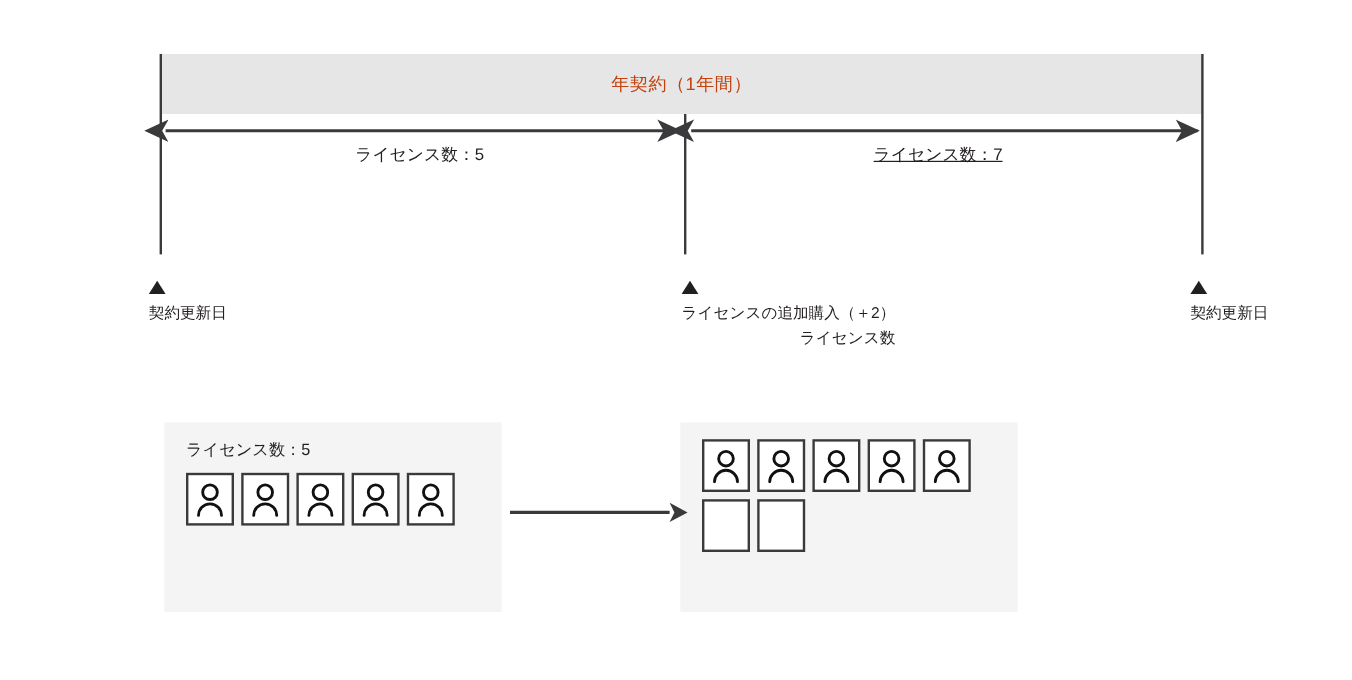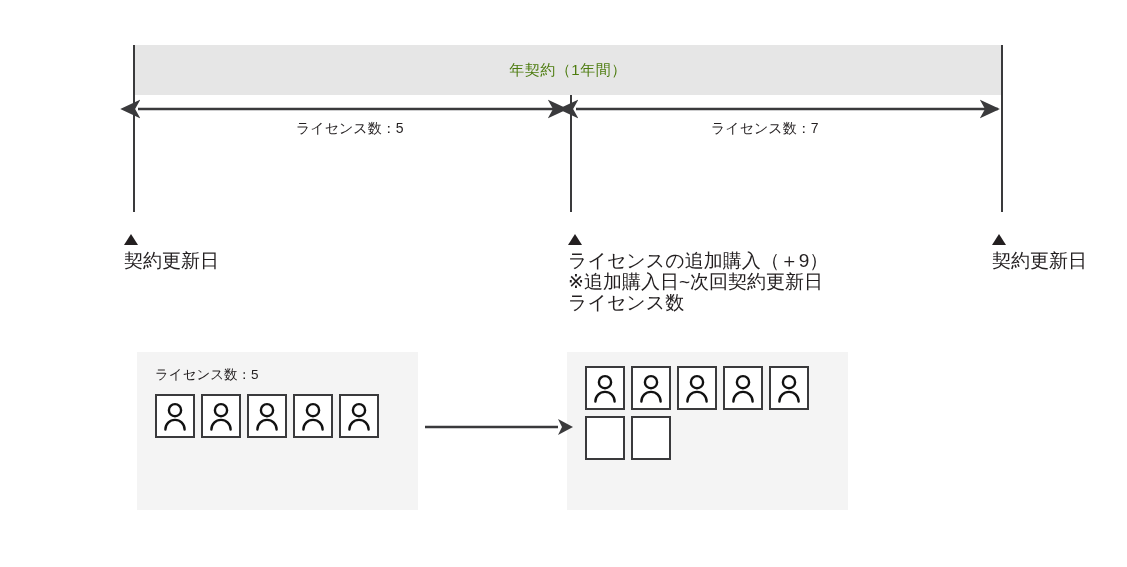--- a/index.html
+++ b/index.html
@@ -27,21 +27,21 @@
     top: 45px;
     width: 868px;
     height: 50px;
     background: #e6e6e6;
     display: flex;
     align-items: center;
     justify-content: center;
   }
   .contract-banner-label {
     font-size: 15px;
-    color: #4d7c0f;
+    color: #c2410c;
     letter-spacing: .5px;
     white-space: nowrap;
   }
 
   .tl-vline {
     position: absolute;
     width: 2px;
     background: #3a3a3c;
     top: 45px;
     height: 167px;
@@ -57,29 +57,30 @@
     overflow: visible;
   }
 
   .span-label {
     position: absolute;
     font-size: 14px;
     white-space: nowrap;
     color: #231f20;
   }
   .span-label.left  { left: 296px; top: 120px; }
-  .span-label.right { left: 711px; top: 120px; }
+  .span-label.right { left: 728px; top: 120px; text-decoration: underline; }
 
   
   .marker {
     position: absolute;
-    font-size: 19px;
+    font-size: 13px;
     line-height: 21px;
     color: #231f20;
     white-space: nowrap;
+    text-align: right;
   }
   .marker .tri {
     display: block;
     width: 0;
     height: 0;
     border-left: 7px solid transparent;
     border-right: 7px solid transparent;
     border-bottom: 11px solid #231f20;
     margin-bottom: 5px;
   }
@@ -161,22 +162,21 @@
   <div class="span-label left">ライセンス数：5</div>
   <div class="span-label right">ライセンス数：7</div>
 
   <div class="marker m-left">
     <span class="tri"></span>
     <div>契約更新日</div>
   </div>
 
   <div class="marker m-middle">
     <span class="tri"></span>
-    <div>ライセンスの追加購入（＋9）</div>
-    <div>※追加購入日~次回契約更新日</div>
+    <div>ライセンスの追加購入（＋2）</div>
     <div>ライセンス数</div>
   </div>
 
   <div class="marker m-right">
     <span class="tri"></span>
     <div>契約更新日</div>
   </div>
 
   <div class="lic-panel panel-before">
     <div class="lic-title">ライセンス数：5</div>

